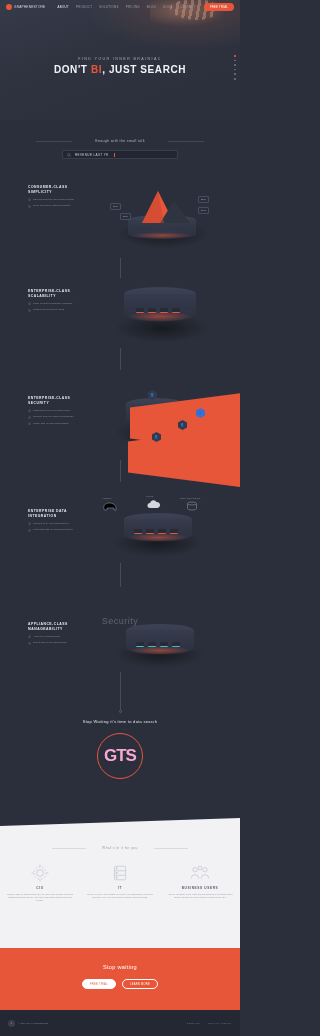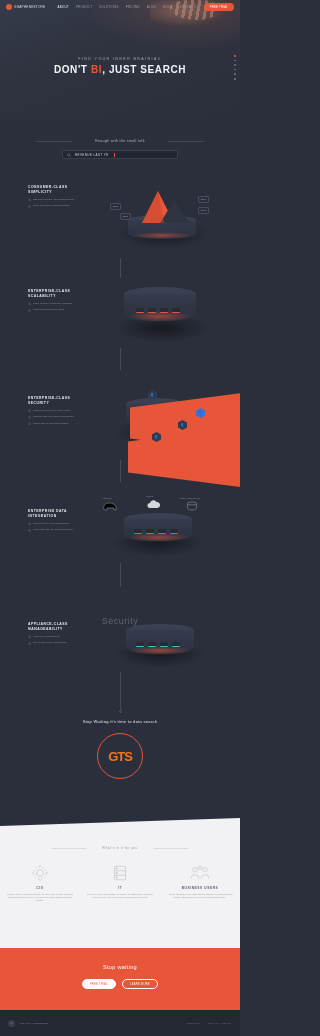--- a/index.html
+++ b/index.html
@@ -161,21 +161,21 @@
   
   .stopwait {
     position: absolute; top: 719px; width: 240px; text-align: center;
     font-size: 4px; color: #e3e5ec; letter-spacing: .3px;
   }
   .logo-circle {
     position: absolute; top: 733px; left: 97px; width: 46px; height: 46px;
     border-radius: 50%; border: .8px solid #e8563a;
     display:flex; align-items:center; justify-content:center;
   }
-  .logo-circle .gs { font-size: 13px; color:#f97316; letter-spacing: -1px; font-weight: bold; }
+  .logo-circle .gs { font-size: 17px; color:#f9a8d4; letter-spacing: -1px; font-weight: bold; }
 
   
   .light {
     position: absolute; top: 818px; left: 0; width: 240px; height: 130px;
     background: #f2f2f4;
     clip-path: polygon(0 8px, 240px 0, 240px 130px, 0 130px);
   }
   .light-head {
     position: absolute; top: 28px; width: 240px; text-align: center;
     font-size: 3.4px; color: #9b9ea8; letter-spacing: .4px;

